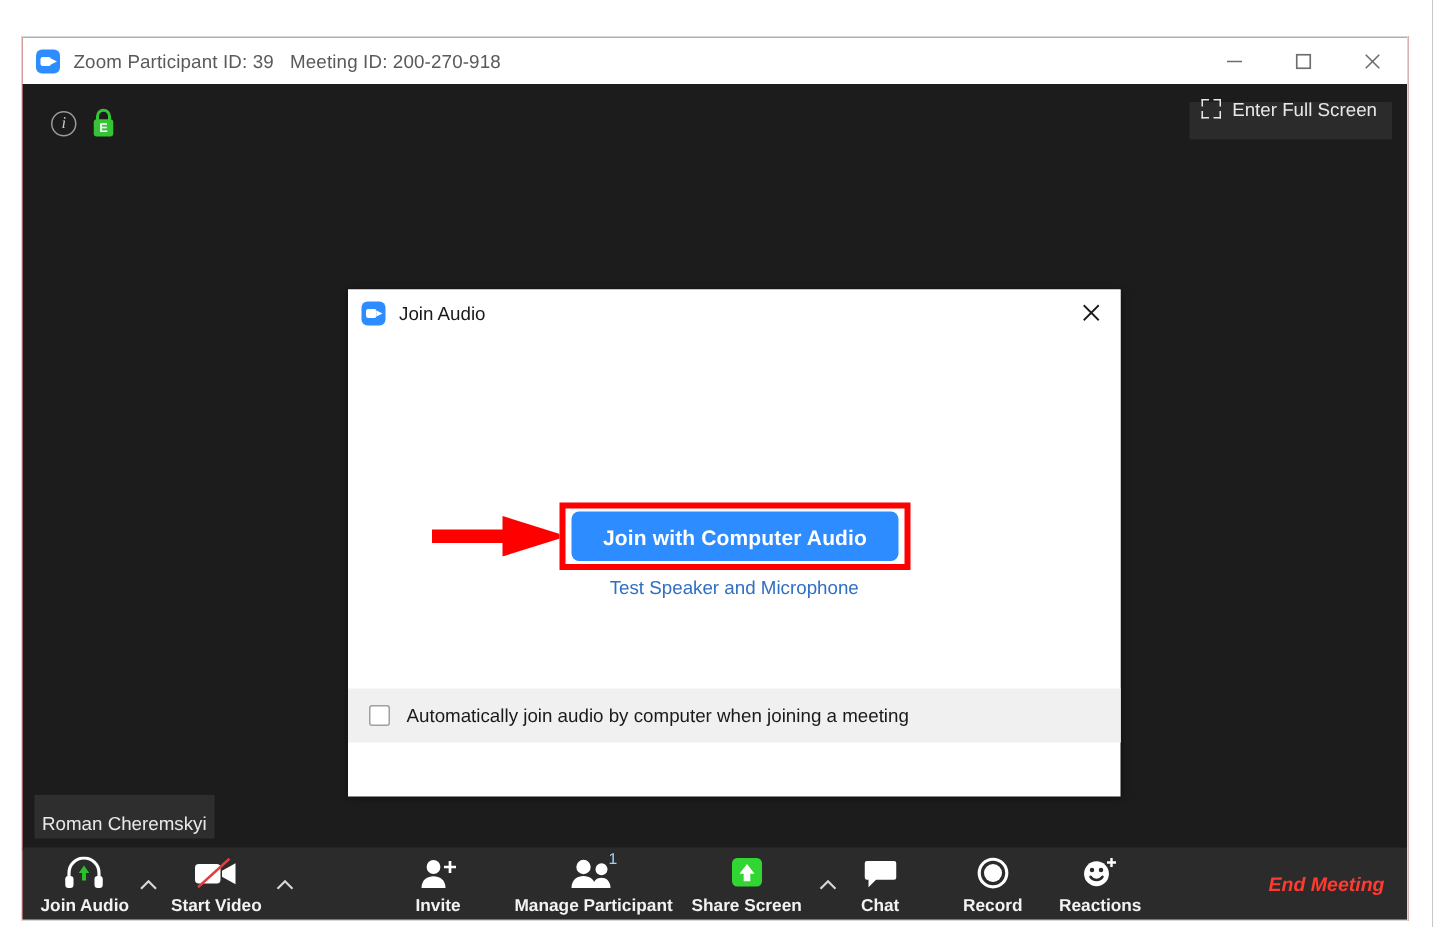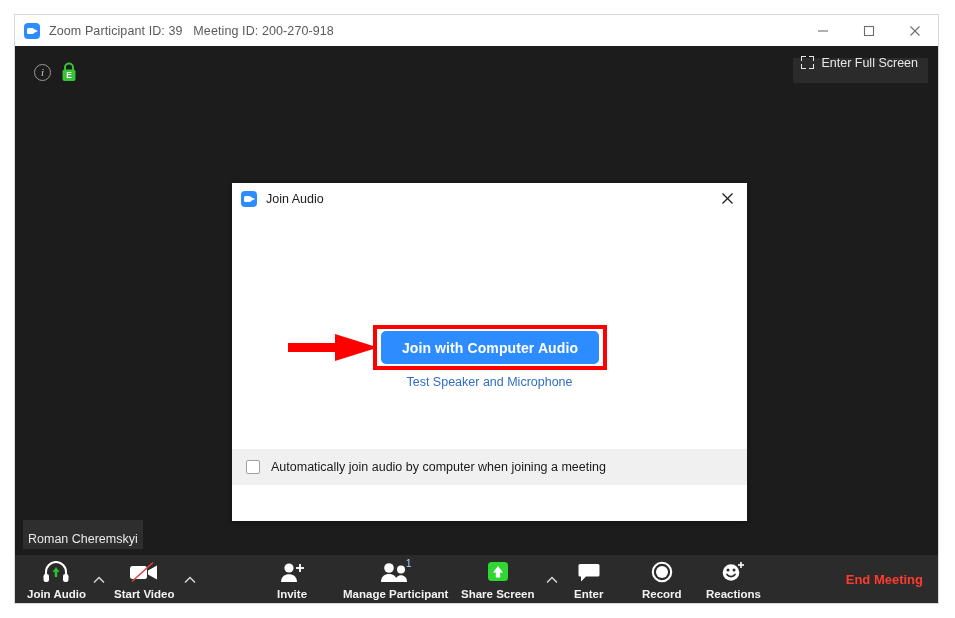--- a/index.html
+++ b/index.html
@@ -6,21 +6,21 @@
   html, body {
     width: 955px; height: 618px;
     background: #ffffff;
     font-family: "Liberation Sans", sans-serif;
     overflow: hidden;
   }
 
   
   #app-window {
     position: absolute;
-    left: 14px; top: 14px;
+    left: 14px; top: 24px;
     width: 925px; height: 590px;
     background: #b91c1c;
     border: 1px solid #d8d8d8;
     overflow: hidden;
   }
 
   
   #title-bar {
     position: absolute; left: 0; top: 0;
     width: 100%; height: 31px;
@@ -175,21 +175,21 @@
   .tb-icon { height: 24px; display: flex; align-items: center; justify-content: center; position: relative; }
   .tb-label { font-size: 11.5px; font-weight: bold; margin-top: 4px; color: #f2f2f2; white-space: nowrap; }
   .tb-caret {
     position: absolute; bottom: 15px;
     width: 16px; height: 16px;
     display: flex; align-items: center; justify-content: center;
     color: #d6d6d6;
   }
   #end-meeting {
     position: absolute; right: 15px; bottom: 16px;
-    color: #ff3b30; font-size: 13px; font-weight: bold;
+    color: #ff3b30; font-size: 13px; font-weight: bold; font-style: italic;
   }
   .badge {
     position: absolute; left: 26px; top: -3px;
     font-size: 10.5px; color: #9fd0ff; font-weight: normal;
   }
 </style>
 </head>
 <body>
 
 <div id="app-window">
@@ -350,21 +350,21 @@
           <polyline points="1,6.5 6,1.5 11,6.5" fill="none" stroke="#d6d6d6" stroke-width="1.5"></polyline>
         </svg>
     </div>
 
     <div class="tb-item" style="left:559px;">
       <div class="tb-icon">
         <svg width="24" height="22" viewBox="0 0 24 22">
           <path d="M3 3 H21 A1.5 1.5 0 0 1 22.5 4.5 V14 A1.5 1.5 0 0 1 21 15.5 H9 L4 20.5 V15.5 H3 A1.5 1.5 0 0 1 1.5 14 V4.5 A1.5 1.5 0 0 1 3 3 Z" fill="#ffffff"></path>
         </svg>
       </div>
-      <div class="tb-label">Enter</div>
+      <div class="tb-label">Chat</div>
     </div>
 
     <div class="tb-item" style="left:627px;">
       <div class="tb-icon">
         <svg width="24" height="22" viewBox="0 0 24 22">
           <circle cx="12" cy="11" r="9.2" fill="none" stroke="#ffffff" stroke-width="2.1"></circle>
           <circle cx="12" cy="11" r="6" fill="#ffffff"></circle>
         </svg>
       </div>
       <div class="tb-label">Record</div>

